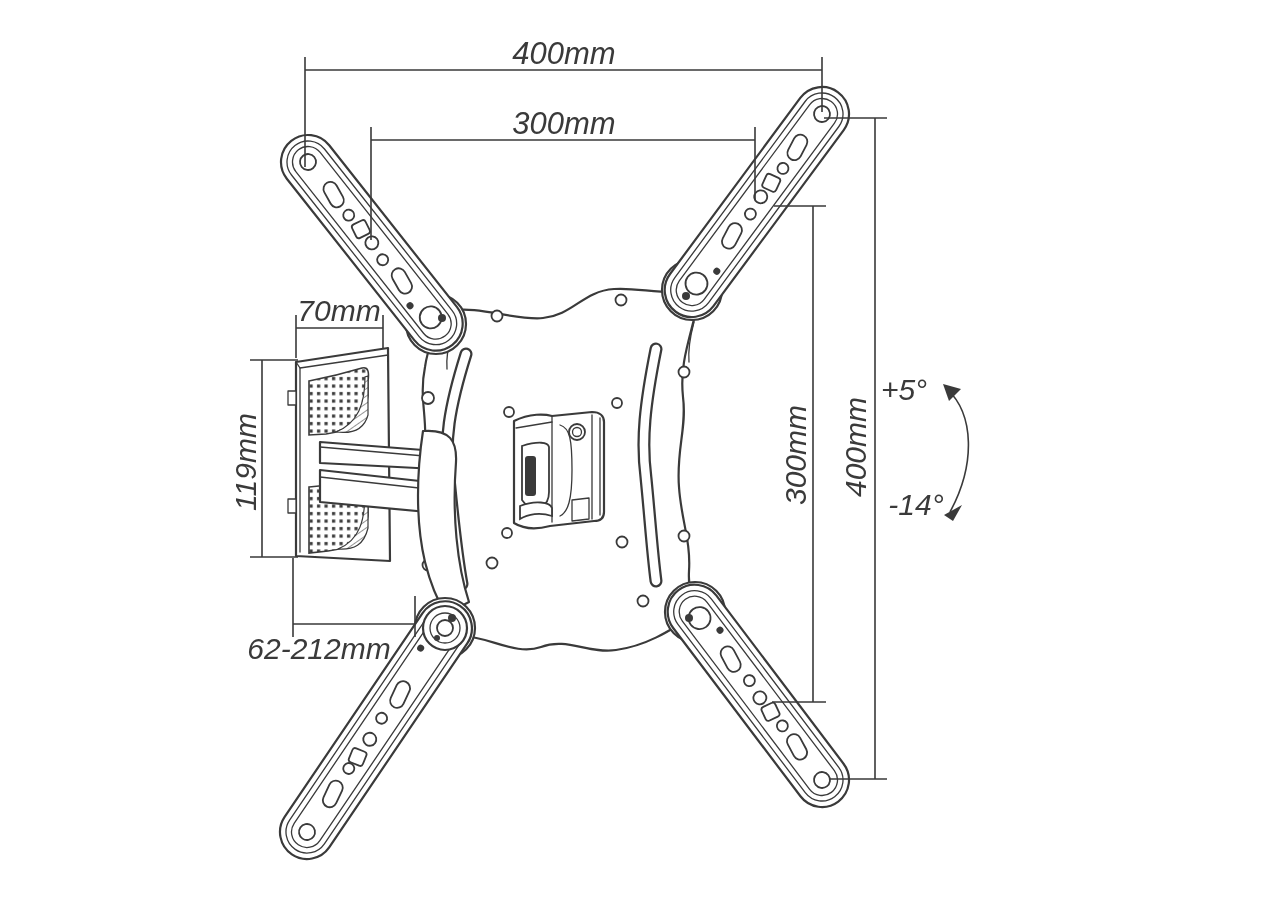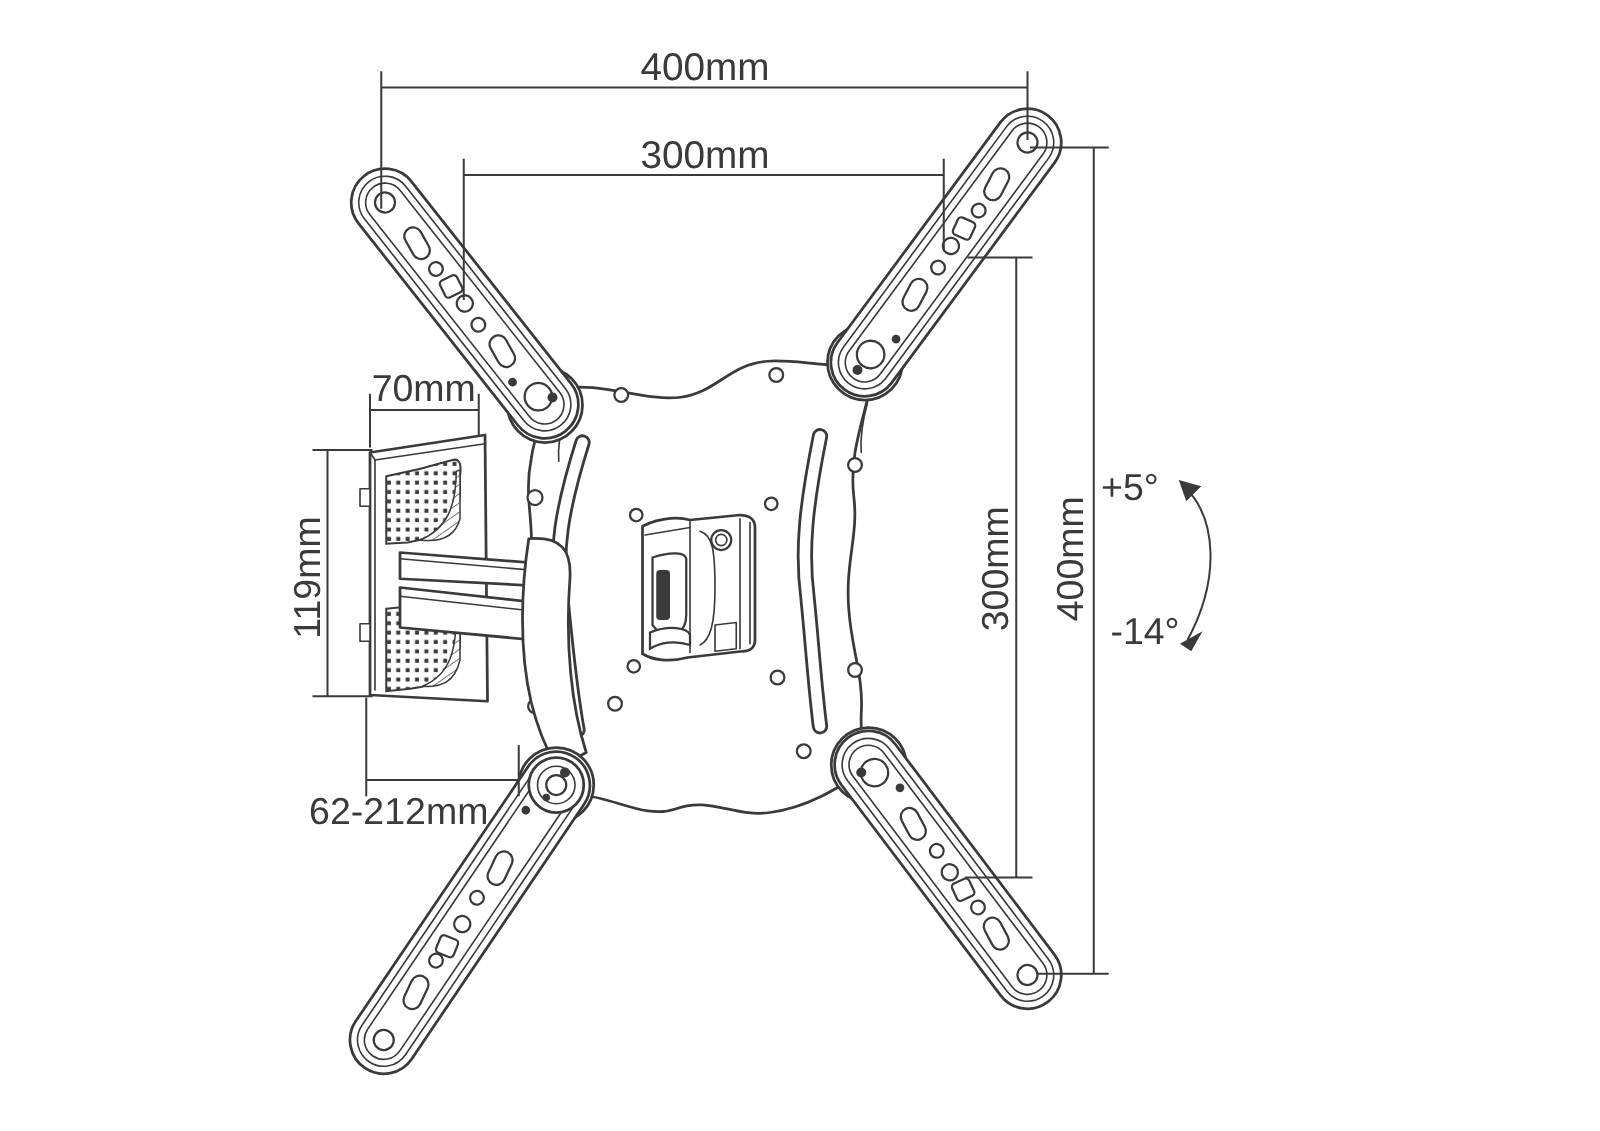--- a/index.html
+++ b/index.html
@@ -1,17 +1,17 @@
 <!DOCTYPE html>
 <html><head>
 <meta charset="utf-8">
 <style>
   html,body{margin:0;padding:0;background:#fff;}
   .stage{position:relative;width:1280px;height:905px;background:#ffffff;overflow:hidden;
-         font-family:"Liberation Sans", sans-serif;}
+         font-family:"Liberation Sans", sans-serif;font-style:italic;}
   svg{position:absolute;left:0;top:0;}
   .s2{stroke:#3a3a3a;stroke-width:2.2;fill:none;stroke-linecap:round;stroke-linejoin:round;}
   .s1{stroke:#3a3a3a;stroke-width:1.3;fill:none;stroke-linecap:round;stroke-linejoin:round;}
   .wf{fill:#ffffff;}
   .h{stroke:#3a3a3a;stroke-width:1.8;fill:#ffffff;}
   .df{fill:#3a3a3a;stroke:none;}
   .slotband-o{stroke:#3a3a3a;stroke-width:13;fill:none;stroke-linecap:round;}
   .slotband-i{stroke:#ffffff;stroke-width:8.5;fill:none;stroke-linecap:round;}
   .dim{stroke:#3a3a3a;stroke-width:1.6;fill:none;}
   text{fill:#3a3a3a;font-family:"Liberation Sans", sans-serif;}

